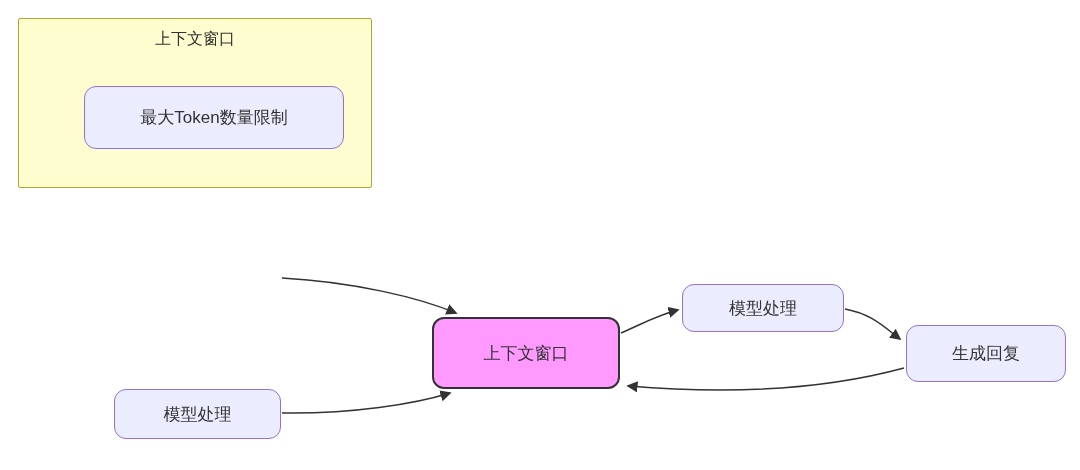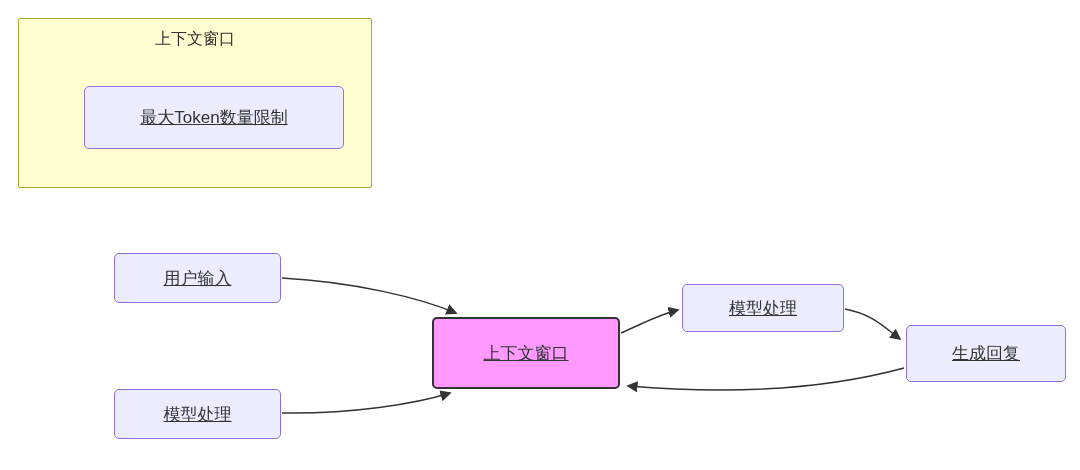--- a/index.html
+++ b/index.html
@@ -23,26 +23,25 @@
     height: 470px;
     pointer-events: none;
   }
   .node {
     position: absolute;
     display: flex;
     align-items: center;
     justify-content: center;
     background: #ECECFF;
     border: 1px solid #9370DB;
-    border-radius: 5px;
+    border-radius: 12px;
     color: #333333;
     font-size: 17px;
     text-align: center;
     box-sizing: border-box;
-    text-decoration: underline;
   }
   .subgraph {
     position: absolute;
     left: 18px;
     top: 18px;
     width: 354px;
     height: 170px;
     background: #FDFDD0;
     border: 1px solid #AAAA33;
     border-radius: 2px;
@@ -90,21 +89,20 @@
     <path d="M 845 309 C 872 314 884 327 900 339" fill="none" stroke="#333333" stroke-width="1.5" marker-end="url(#arrow)"></path>
 
     <path d="M 904 368 C 812 393 712 393 628 386" fill="none" stroke="#333333" stroke-width="1.5" marker-end="url(#arrow)"></path>
   </svg>
 
   <div class="subgraph">
     <div class="subgraph-title">上下文窗口</div>
     <div class="node node-max-token">最大Token数量限制</div>
   </div>
 
-  <div class="node node-user-input">用户输入</div>
 
   <div class="node node-history">模型处理</div>
 
   <div class="node node-context">上下文窗口</div>
 
   <div class="node node-reply">生成回复</div>
 
   <div class="node node-model">模型处理</div>
 
 </div>

